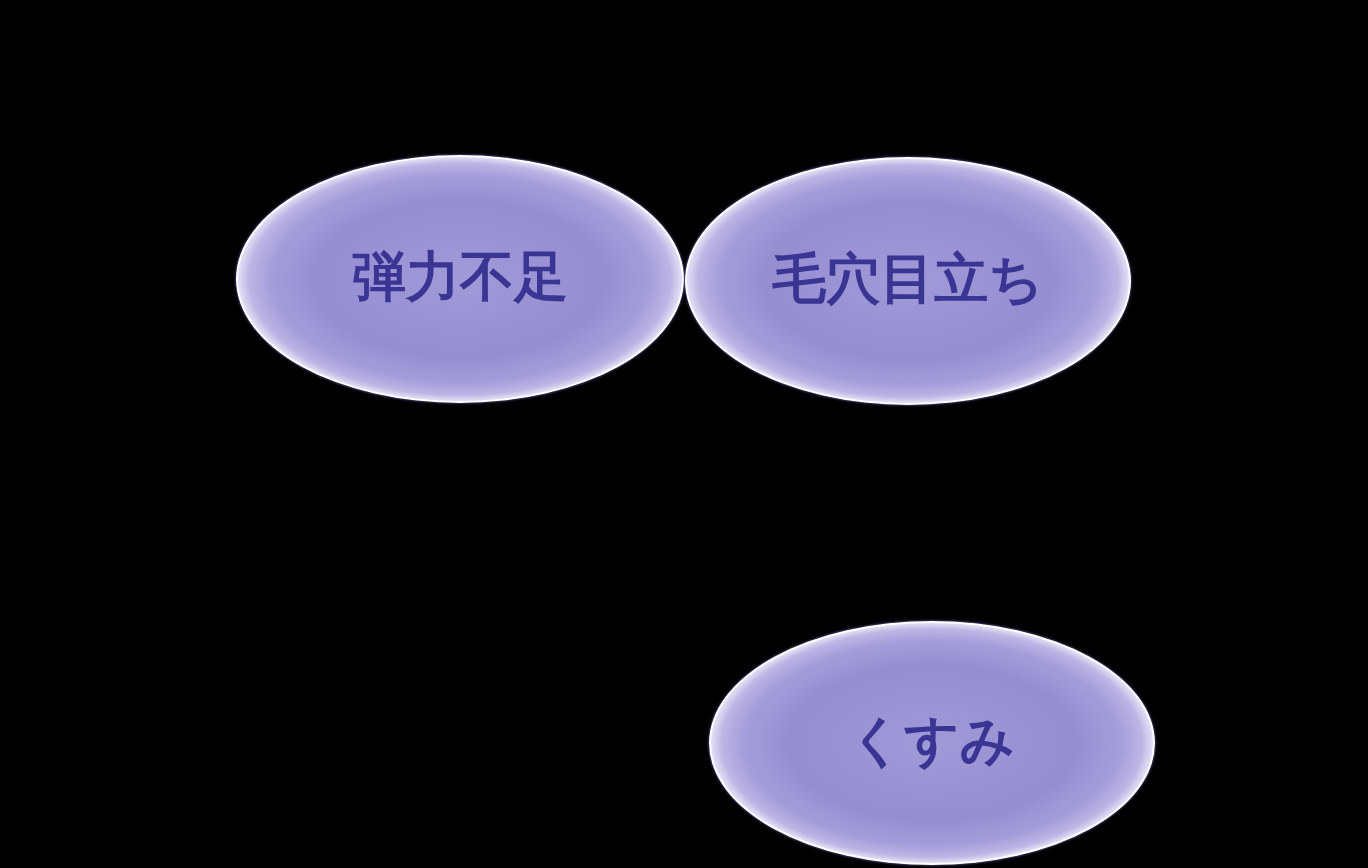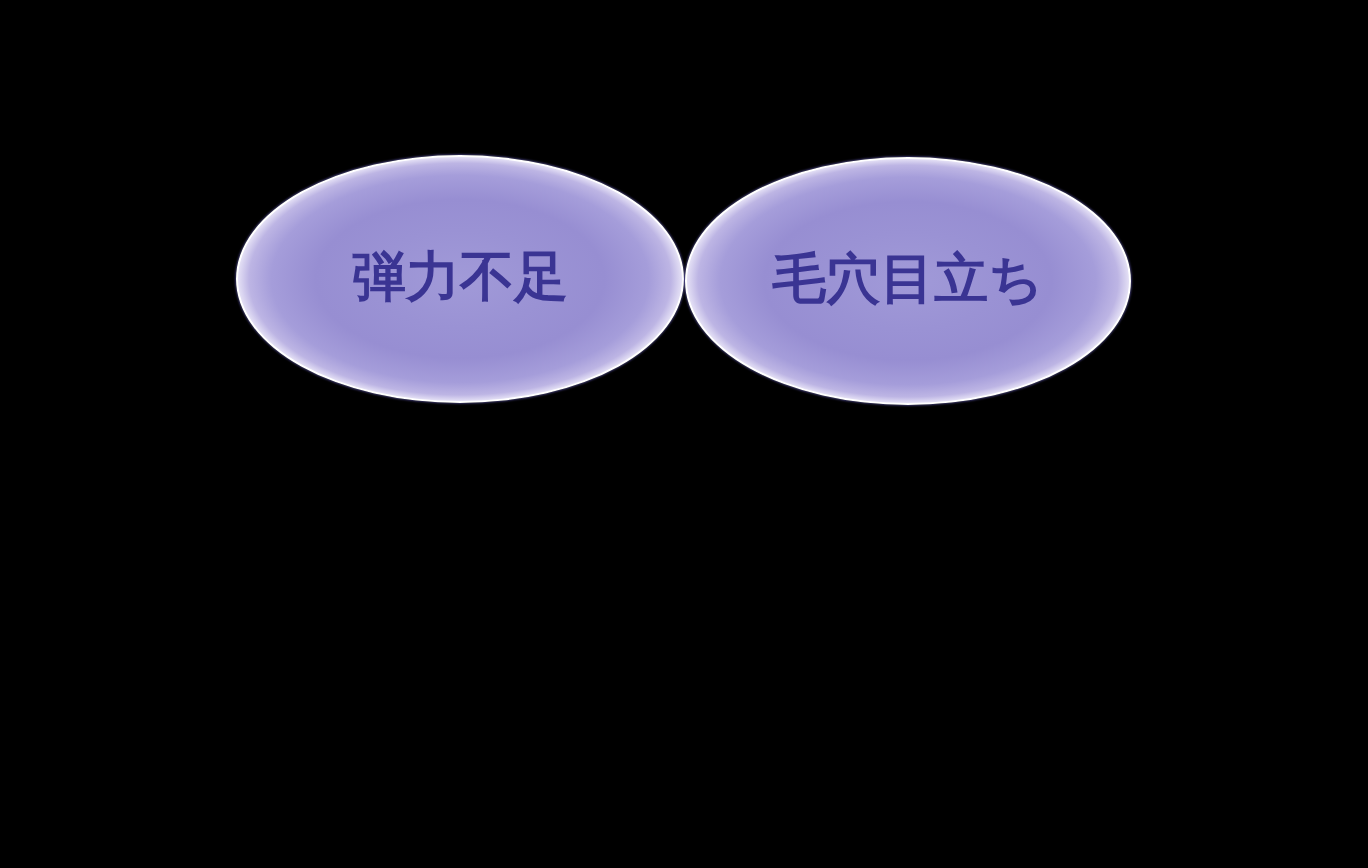--- a/index.html
+++ b/index.html
@@ -63,14 +63,17 @@
   </div>
 
   <div class="bubble b2">
     <span class="bubble-label">毛穴目立ち</span>
   </div>
 
 
 
 
 
+  <div class="bubble b7">
+    <span class="bubble-label">くすみ</span>
+  </div>
 
 </div>
 
 </body></html>

